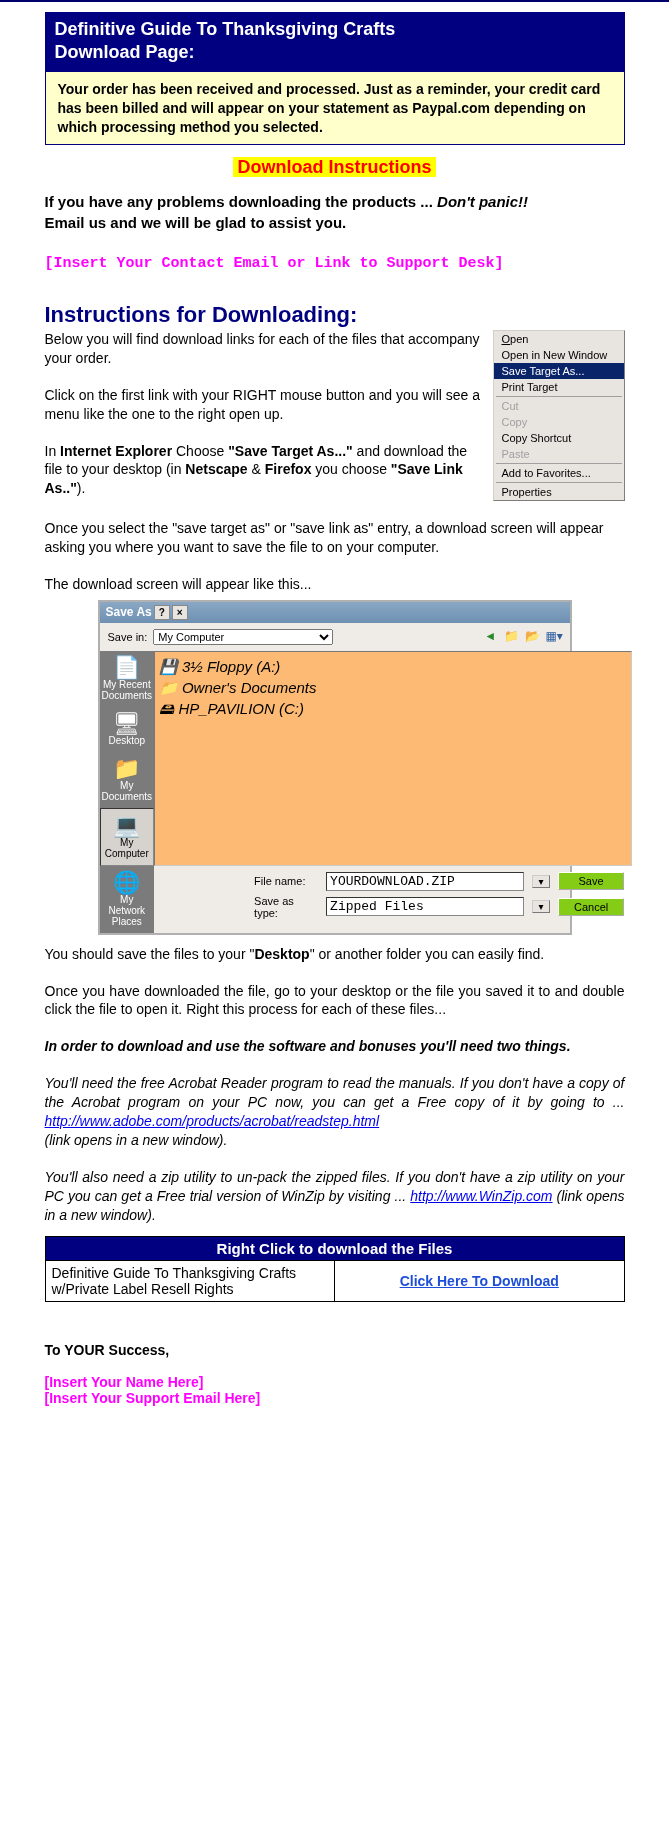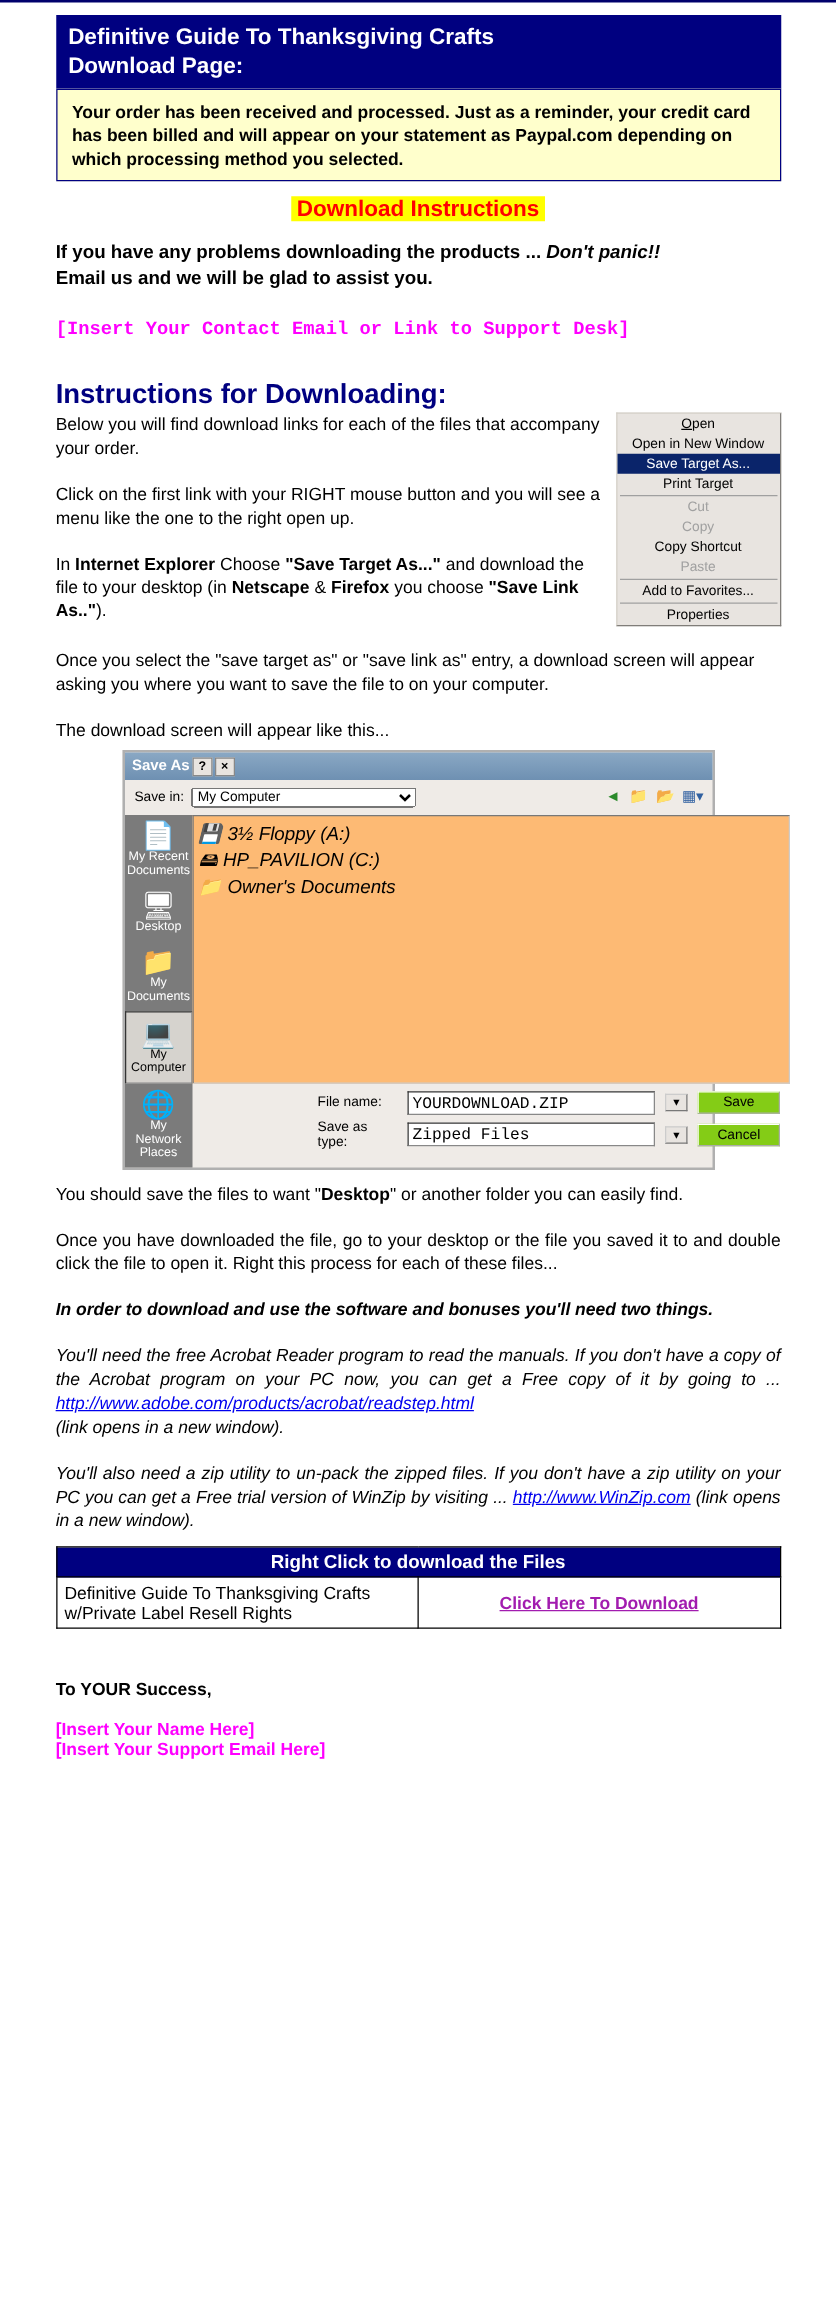--- a/index.html
+++ b/index.html
@@ -93,21 +93,20 @@
   width: 130px;
   background: #e8e4e0;
   border: 1px outset #d4d0c8;
   font-family: Tahoma, sans-serif;
   font-size: 11px;
   color: #000;
   margin-left: 8px;
 }
 .context-menu .mi {
   padding: 2px 8px;
-  text-align: center;
 }
 .context-menu .sep {
   border-top: 1px solid #a0a0a0;
   margin: 1px 2px;
 }
 .context-menu .hl {
   background: #0a246a;
   color: #fff;
 }
 .context-menu .dis {
@@ -252,21 +251,21 @@
   padding: 3px;
   border: 1px solid #000;
 }
 .dl-table td {
   border: 1px solid #000;
   font-size: 14px;
   padding: 4px 6px;
   vertical-align: middle;
 }
 .dl-table td.center { text-align: center; }
-.dl-table a { color: #a21caf; text-decoration: underline; font-weight: bold; }
+.dl-table a { color: #1d4ed8; text-decoration: underline; font-weight: bold; }
 
 .signoff {
   font-family: Arial, sans-serif;
   font-size: 14px;
   font-weight: bold;
   margin-top: 40px;
 }
 .signoff .mag { color: #ff00ff; }
 </style>
 </head>
@@ -352,43 +351,43 @@
     <div class="sd-side">
       <div class="place"><span class="ico">📄</span><span>My Recent Documents</span></div>
       <div class="place"><span class="ico">🖥</span><span>Desktop</span></div>
       <div class="place"><span class="ico">📁</span><span>My Documents</span></div>
       <div class="place sel"><span class="ico">💻</span><span>My Computer</span></div>
       <div class="place"><span class="ico">🌐</span><span>My Network Places</span></div>
     </div>
     <div style="flex:1; display:flex; flex-direction:column;">
       <div class="sd-main">
         <div>💾 <span>3½ Floppy (A:)</span></div>
+        <div>📁 <span>Owner's Documents</span></div>
         <div>🖴 <span>HP_PAVILION (C:)</span></div>
-        <div>📁 <span>Owner's Documents</span></div>
       </div>
       <div class="sd-bottom">
         <div class="sd-row">
           <span class="lbl">File name:</span>
           <input type="text" value="YOURDOWNLOAD.ZIP" style="">
           <span class="dropbtn">▾</span>
           <span class="sd-btn">Save</span>
         </div>
         <div class="sd-row">
           <span class="lbl">Save as type:</span>
           <input type="text" value="Zipped Files" style="">
           <span class="dropbtn">▾</span>
           <span class="sd-btn">Cancel</span>
         </div>
       </div>
     </div>
   </div>
 </div>
 
 <div class="body-text justify">
-  <span>You should save the files to want "</span><b>Desktop</b><span>" or another folder you can easily find.</span>
+  <span>You should save the files to your "</span><b>Desktop</b><span>" or another folder you can easily find.</span>
 </div>
 <br>
 <div class="body-text justify">Once you have downloaded the file, go to your desktop or the file you saved it to and double click the file to open it.  Right this process for each of these files...</div>
 <br>
 <div class="body-text justify italic"><b>In order to download and use the software and bonuses you'll need two things.</b></div>
 <br>
 <div class="body-text justify italic">
   <span>You'll need the free Acrobat Reader program to read the manuals. If you don't have a copy of the Acrobat program on your PC now, you can get a Free copy of it by going to ... </span><a class="lnk">http://www.adobe.com/products/acrobat/readstep.html</a><br>
   <span>(link opens in a new window).</span>
 </div>

